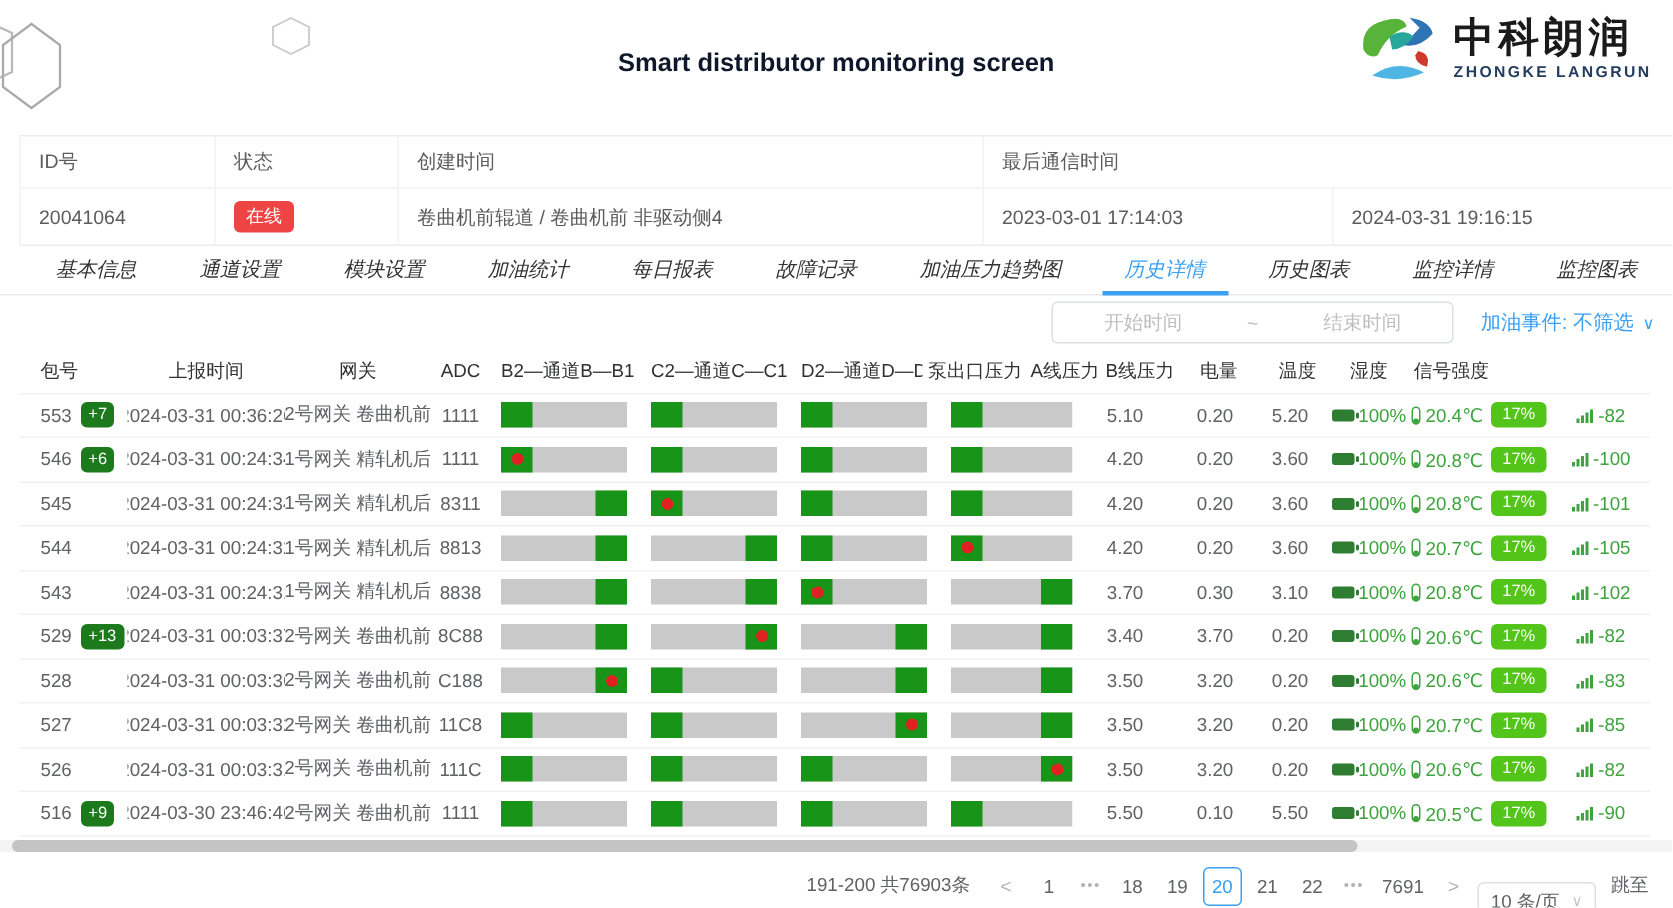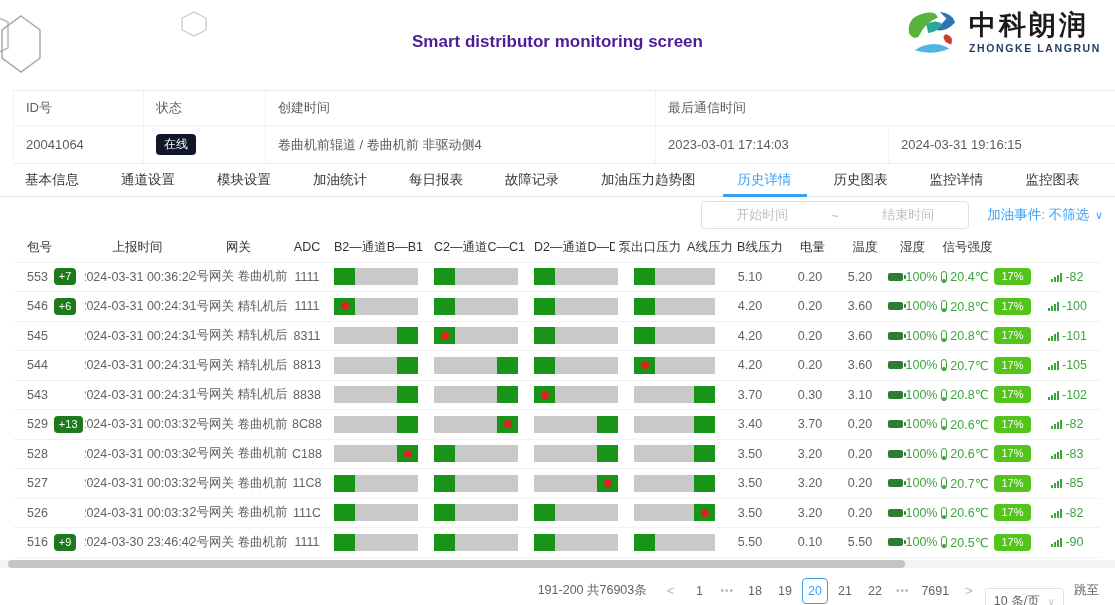--- a/index.html
+++ b/index.html
@@ -3,35 +3,35 @@
 <meta charset="utf-8">
 <style>
   * { box-sizing: border-box; margin: 0; padding: 0; }
   html,body { width:1115px; height:605px; background:#fff; overflow:hidden;
     font-family:"Liberation Sans","DejaVu Sans",sans-serif; }
 
   
   .header { position:relative; height:90px; }
   .hexes { position:absolute; left:0; top:0; }
   .page-title { position:absolute; left:50%; top:32px; transform:translateX(-50%);
-    font-size:17px; font-weight:bold; color:#4c1d95; white-space:nowrap; }
+    font-size:17px; font-weight:bold; color:#0f172a; white-space:nowrap; }
   .logo { position:absolute; right:14px; top:8px; display:flex; align-items:center; gap:8px; }
   .logo-text { display:flex; flex-direction:column; line-height:1; }
   .logo-cn { font-size:27px; font-weight:bold; color:#1a1a1a; letter-spacing:3px; }
   .logo-en { font-size:10.5px; font-weight:bold; color:#233c5f; letter-spacing:1.6px; margin-top:4px; }
 
   
   .info { margin-left:13px; width:1102px; border-top:1px solid #ececec; border-bottom:1px solid #ececec; }
   .info-row { display:grid; grid-template-columns:130px 122px 390px 233px 227px;text-align:right; }
   .info-row.labels { border-bottom:1px solid #f2f2f2; }
   .info-cell { padding:8px 12px; font-size:13px; color:#5c5c5c; border-left:1px solid #f2f2f2; min-height:31px; display:flex; align-items:center; }
-  .badge-online { background:#0f172a; color:#fff; font-size:12px; padding:2px 8px; border-radius:4px; }
+  .badge-online { background:#ef4444; color:#fff; font-size:12px; padding:2px 8px; border-radius:4px; }
 
   
-  .tabs { display:flex; align-items:center; height:33px; border-bottom:1px solid #e9e9e9; padding-left:10px; }
+  .tabs { display:flex; align-items:center; height:33px; border-bottom:1px solid #e9e9e9; padding-left:22px;font-style:italic; }
   .tab { font-size:13.5px; color:#333; padding:0 15px; margin-right:12px; height:100%;
     display:flex; align-items:center; position:relative; cursor:pointer; white-space:nowrap; }
   .tab.active { color:#3aa0f2;text-align:center; }
   .tab.active::after { content:""; position:absolute; left:0; right:0; bottom:-1px; height:3px; background:#3aa0f2; }
 
   
   .filter-row { height:36px; display:flex; align-items:center; justify-content:flex-end; gap:18px; padding-right:12px; }
   .date-range { width:268px; height:28px; border:1px solid #dcdfe6; border-radius:4px;
     display:flex; align-items:center; font-size:13px; color:#bfbfbf; }
   .date-range span { flex:1; text-align:center; }

